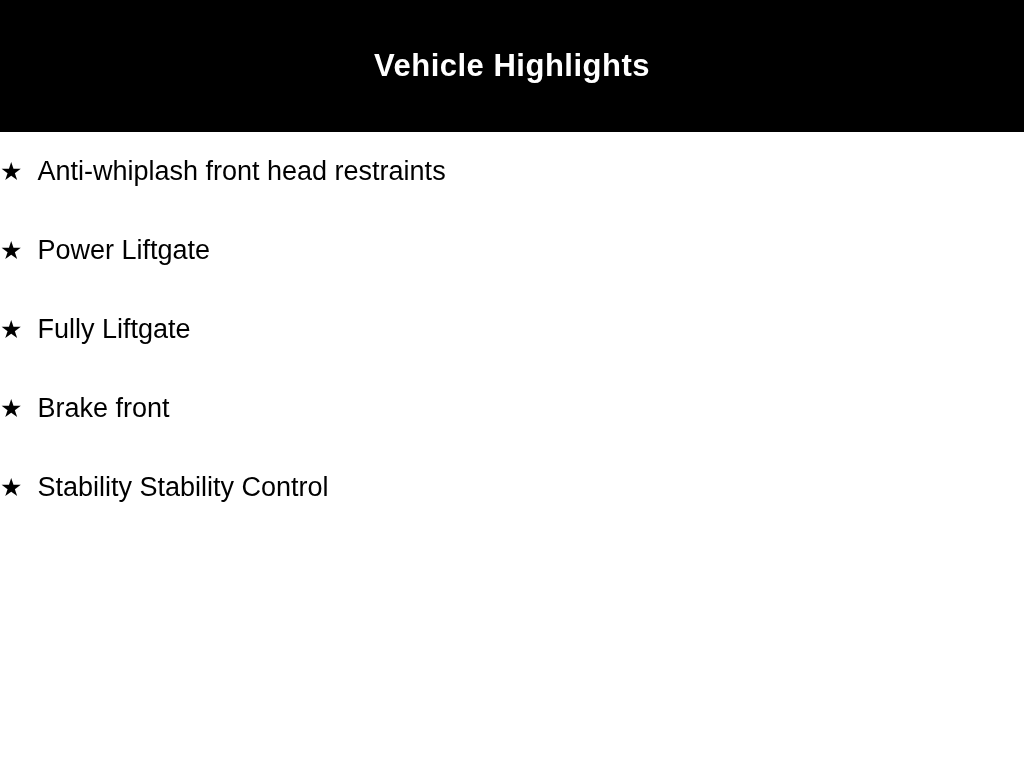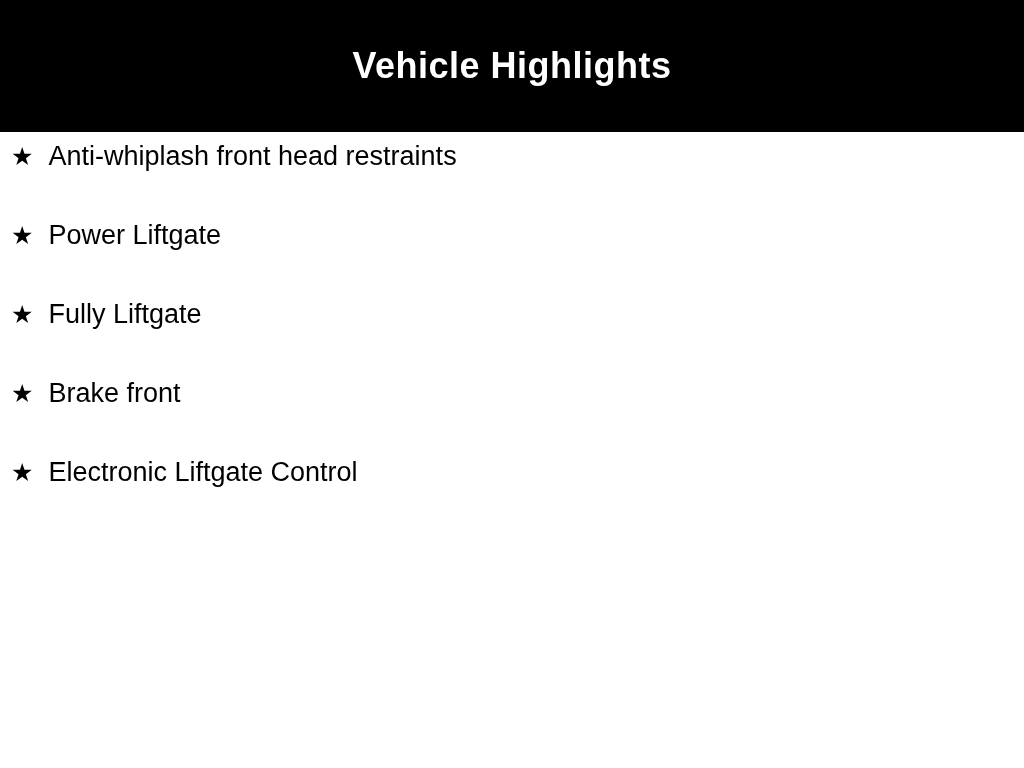--- a/index.html
+++ b/index.html
@@ -16,34 +16,34 @@
   .header {
     width: 1024px;
     height: 132px;
     background: #000000;
     display: flex;
     align-items: center;
     justify-content: center;
   }
   .header-title {
     color: #ffffff;
-    font-size: 36px;
+    font-size: 31px;
     font-weight: bold;
     letter-spacing: 0.5px;
     white-space: nowrap;
   }
   .highlights-list {
     list-style: none;
     margin: 0;
     padding: 0;
   }
   .highlight-item {
     height: 79px;
-    line-height: 48px;
-    padding-left: 11px;
+    line-height: 79px;
+    padding-left: 0;
     white-space: nowrap;
     color: #000000;
   }
   .star {
     font-size: 25px;
     color: #000000;
     margin-right: 15px;
   }
   .item-label {
     font-size: 27px;
@@ -64,15 +64,15 @@
   <li class="highlight-item">
     <span class="star">★</span><span class="item-label">Power Liftgate</span>
   </li>
   <li class="highlight-item">
     <span class="star">★</span><span class="item-label">Fully Liftgate</span>
   </li>
   <li class="highlight-item">
     <span class="star">★</span><span class="item-label">Brake front</span>
   </li>
   <li class="highlight-item">
-    <span class="star">★</span><span class="item-label">Electronic Liftgate Control</span>
+    <span class="star">★</span><span class="item-label">Stability Stability Control</span>
   </li>
 </ul>
 
 </body></html>

